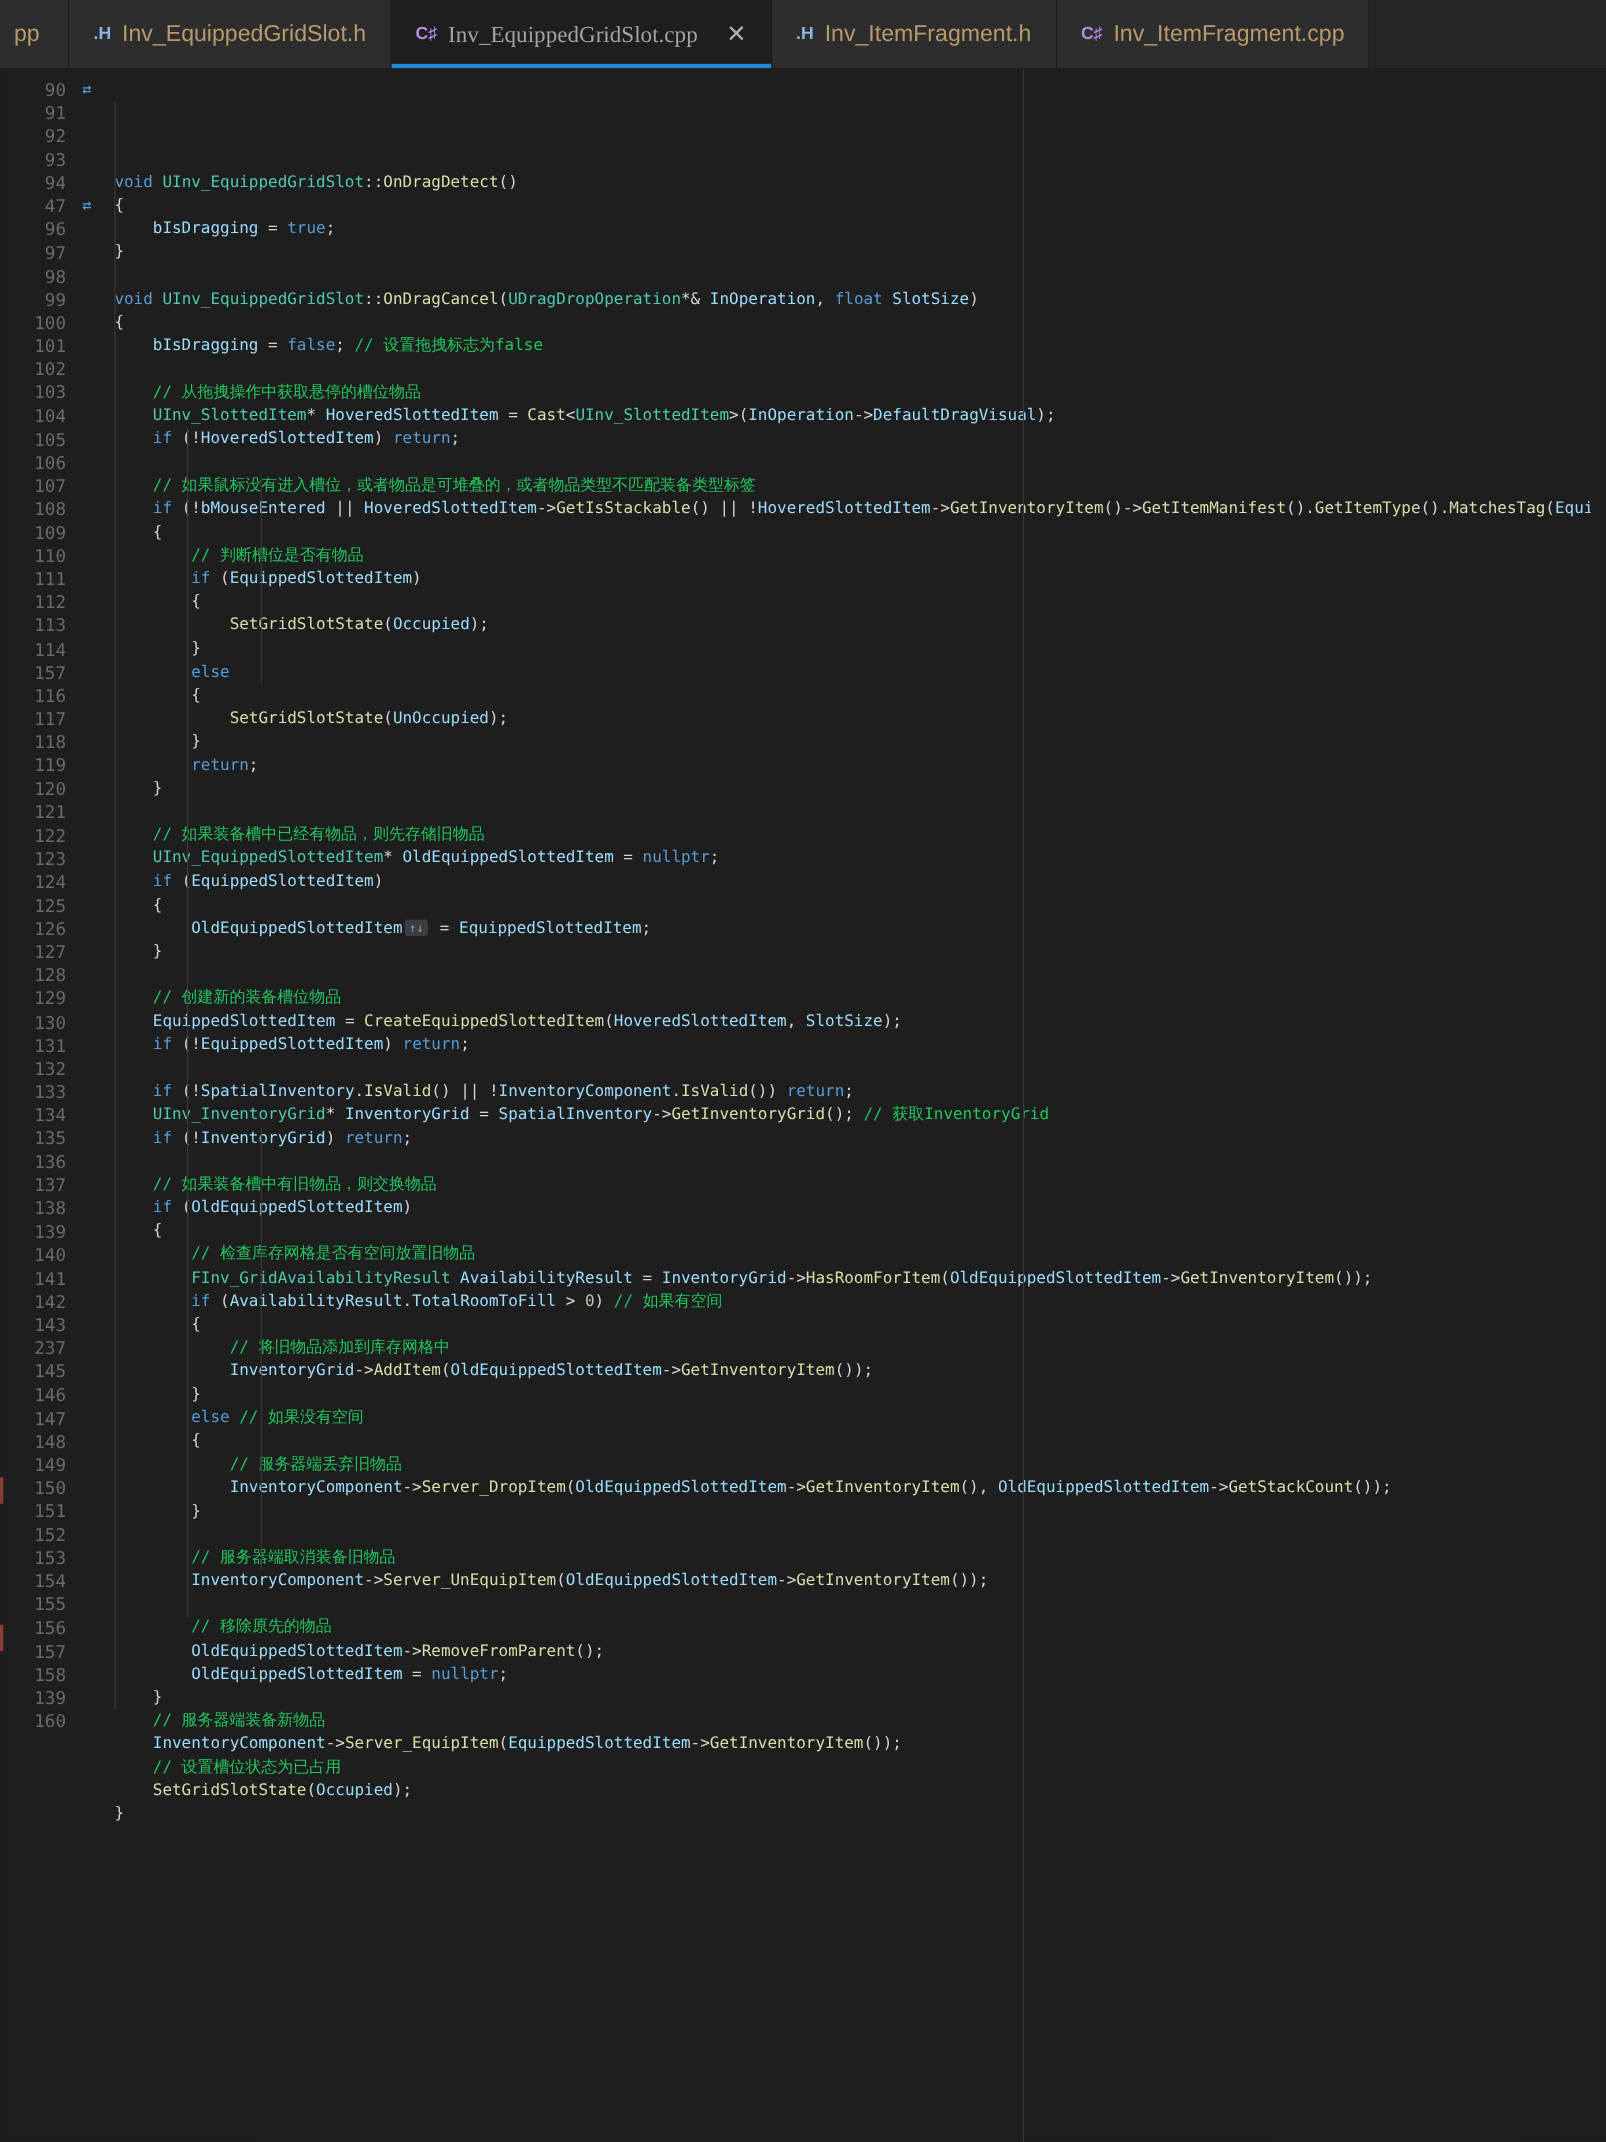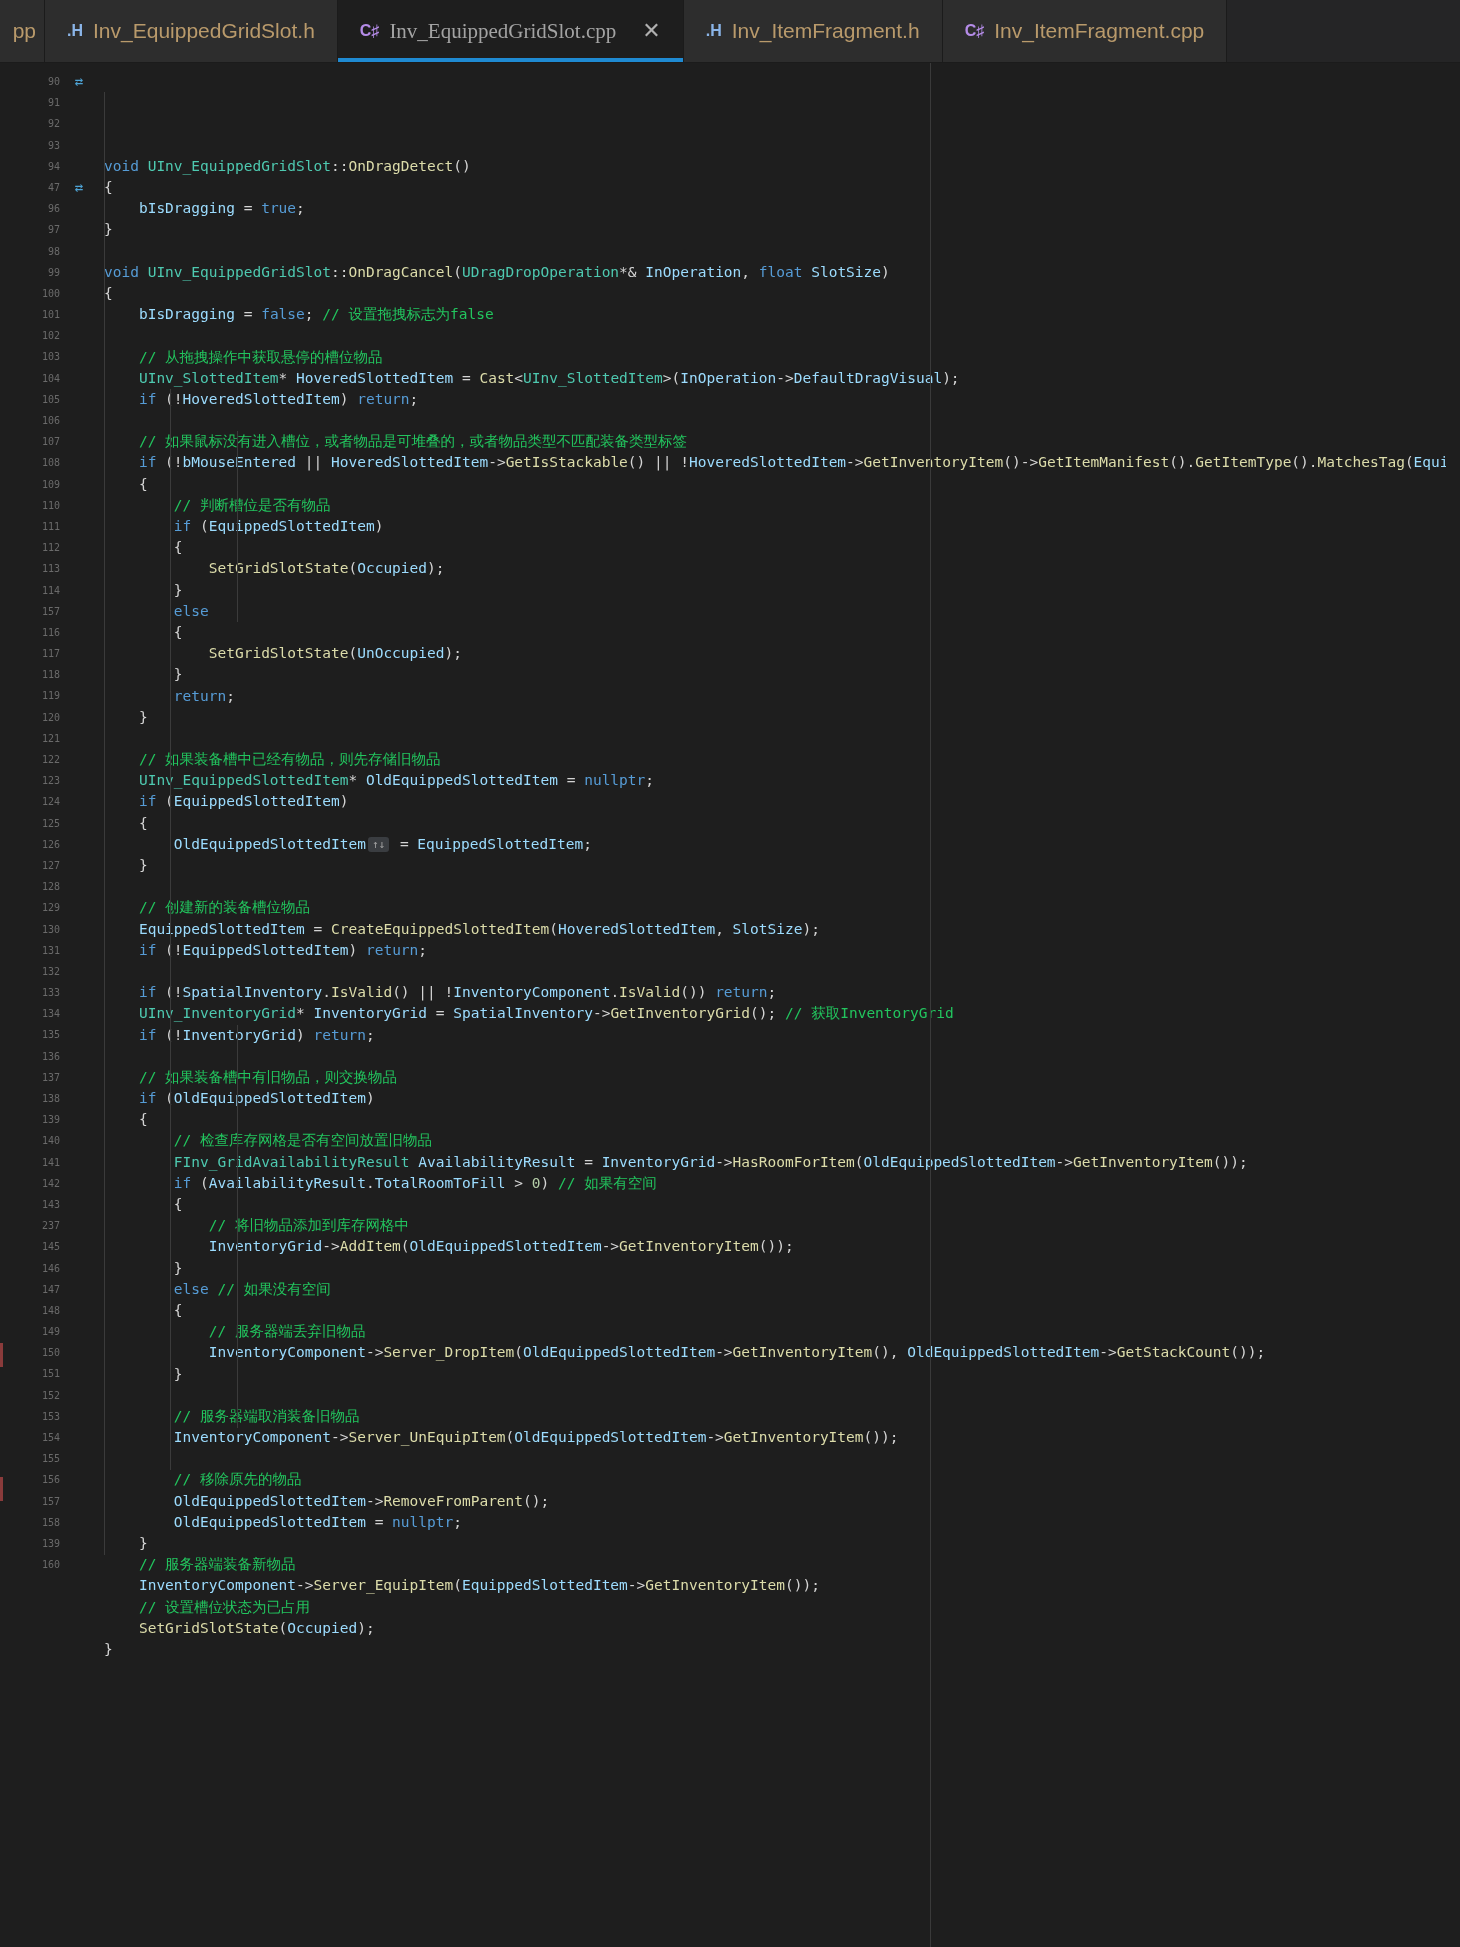--- a/index.html
+++ b/index.html
@@ -32,21 +32,21 @@
     font-size: 21px;
     color: #9b9b9b;
     background: #2d2d2d;
     border-right: 1px solid #1b1b1b;
     position: relative;
     white-space: nowrap;
     cursor: pointer;
   }
   .tab.cut {
     padding-left: 0;
-    padding-right: 8px;
+    padding-right: 26px;
     width: 36px;
     overflow: hidden;
     justify-content: flex-end;
   }
   .tab.active {
     background: #1e1e1e;
     color: #e8c07d;
   }
   .tab.active .tab-label { color: #a3a3a3; font-family: Liberation Serif, serif; }
   .tab .tab-ico {
@@ -86,21 +86,21 @@
     background: #1e1e1e;
     flex: 0 0 6px;
   }
   .gutter {
     width: 60px;
     flex: 0 0 60px;
     text-align: right;
     padding-top: 8px;
     box-sizing: border-box;
     color: #6a6a6a;
-    font-size: 10px;
+    font-size: 16px;
     line-height: 21.2px;
   }
   .gutter div { padding-right: 6px; height: 21.2px; }
 
   .iconcol {
     width: 26px;
     flex: 0 0 26px;
     padding-top: 8px;
     box-sizing: border-box;
     color: #4ea4d6;

